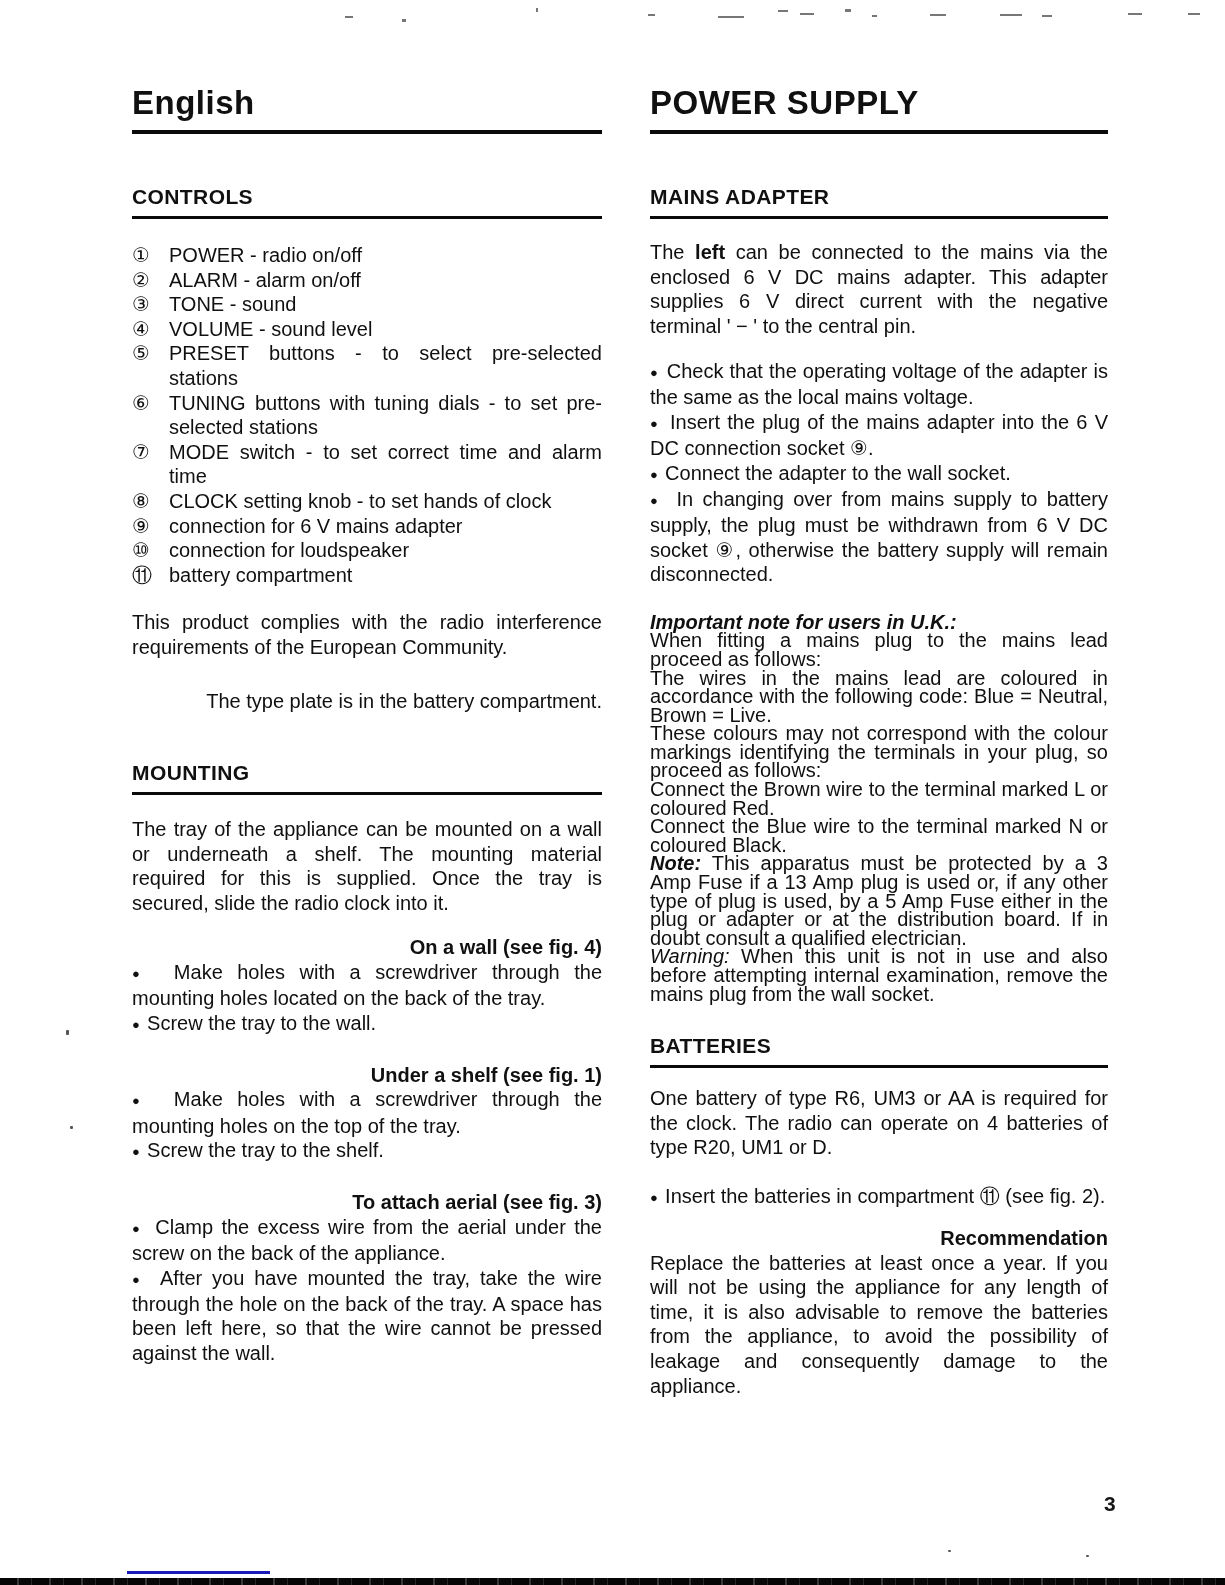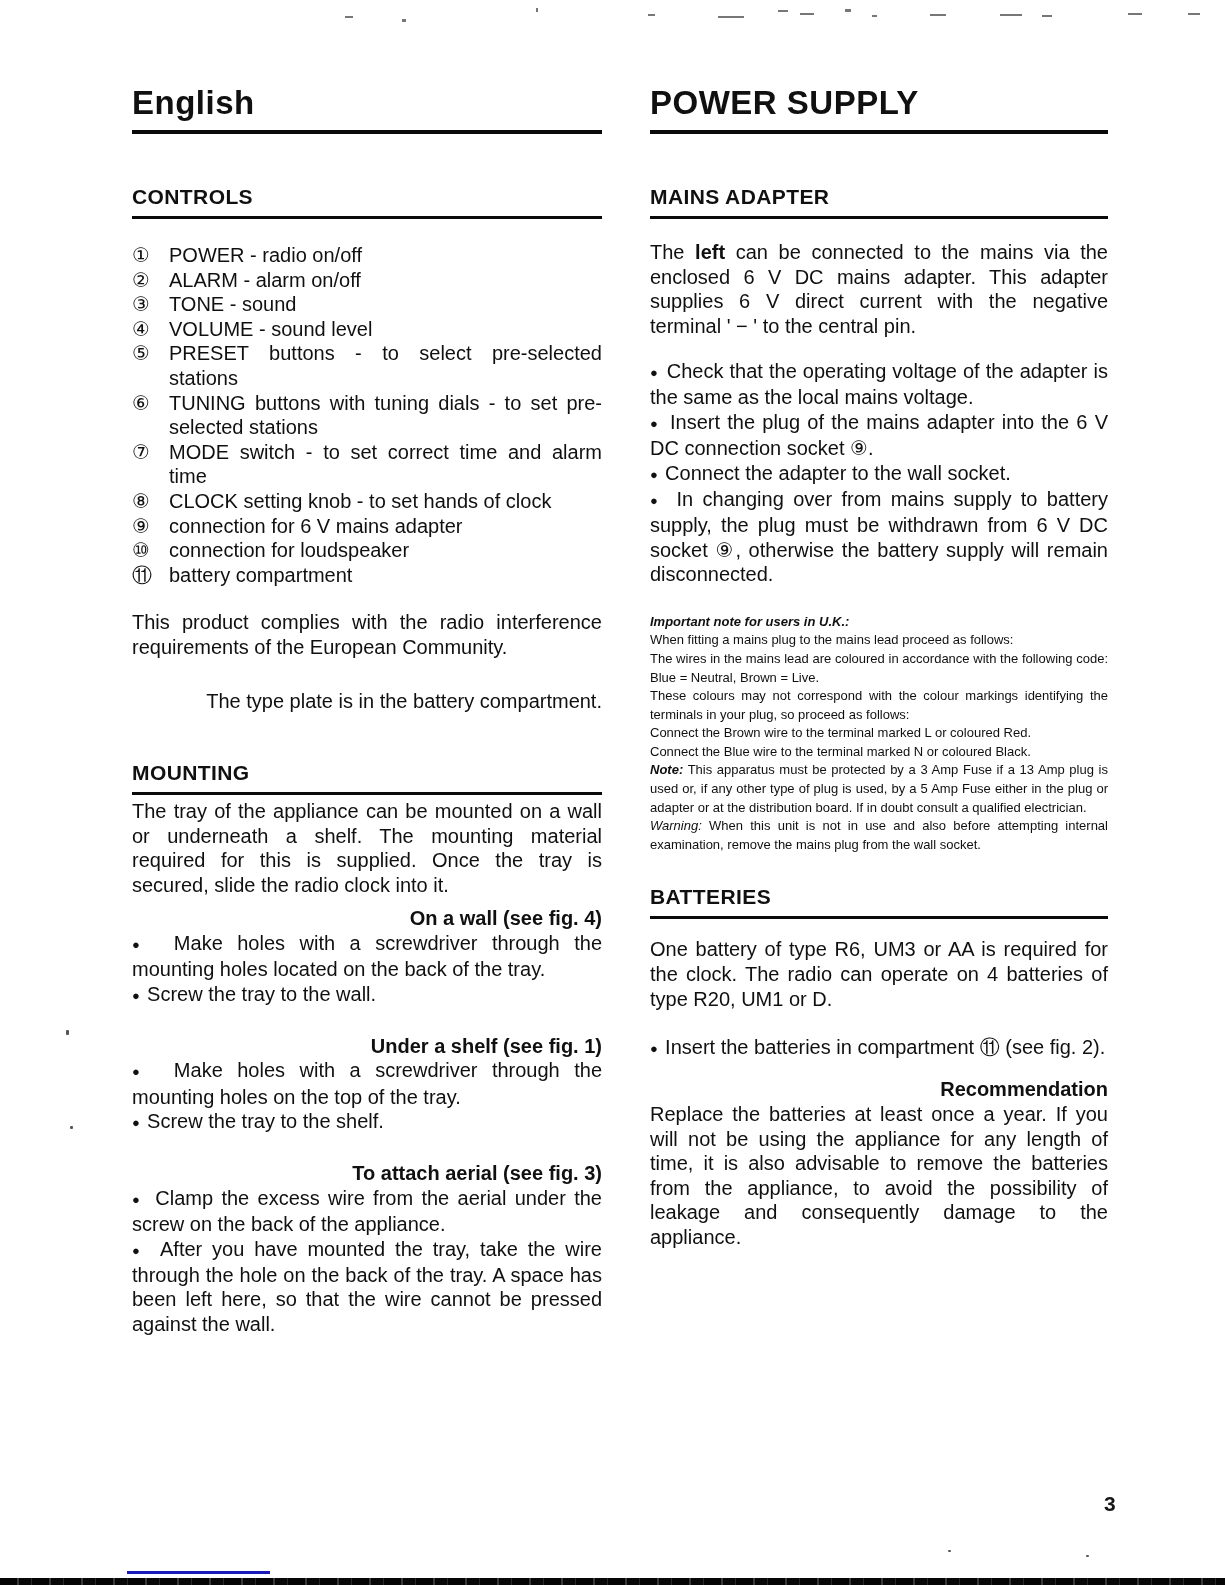--- a/index.html
+++ b/index.html
@@ -32,21 +32,21 @@
   
   .ctl{position:relative;padding-left:37px;text-align:justify;}
   .ctl-num{position:absolute;left:0;top:0;font-size:20px;}
 
   
   .bullet{margin:0;}
   .bullet .dot{font-size:13px;vertical-align:1.5px;letter-spacing:0;}
   .bullet .dot::after{content:"\00a0\00a0";}
 
   
-  .smallprint{font-size:13px;line-height:18.6px;}
+  .smallprint{font-size:20px;line-height:18.6px;}
   .sp-title{font-weight:bold;font-style:italic;}
   .sp-line,.sp-par{margin:0;text-align:justify;}
   .sp-par .lead-bi{font-weight:bold;font-style:italic;}
   .sp-par .lead-i{font-style:italic;}
 
   .page-number{position:absolute;font-size:21px;font-weight:bold;color:#161616;}
 
   
   .noise{position:absolute;background:#4a4a4a;opacity:0.75;}
   .speck{position:absolute;background:#555;border-radius:1px;}
@@ -102,23 +102,23 @@
       <div class="body ctl"><span class="ctl-num">⑪</span><span>battery compartment</span></div>
     </div>
 
     <p class="body just" style="margin-top:23px;">This product complies with the radio interference requirements of the European Community.</p>
 
     <p class="body" style="margin-top:29px;">The type plate is in the battery compartment.</p>
 
     <div style="height:48px;"></div>
     <h2>MOUNTING</h2>
 
-    <p class="body just" style="margin-top:4px;">The tray of the appliance can be mounted on a wall or underneath a shelf. The mounting material required for this is supplied. Once the tray is secured, slide the radio clock into it.</p>
+    <p class="body just" style="margin-top:22px;">The tray of the appliance can be mounted on a wall or underneath a shelf. The mounting material required for this is supplied. Once the tray is secured, slide the radio clock into it.</p>
 
-    <p class="body subhead" style="margin-top:9px;">On a wall (see fig. 4)</p>
+    <p class="body subhead" style="margin-top:20px;">On a wall (see fig. 4)</p>
     <div class="body just bullet"><span class="dot">●</span><span>Make holes with a screwdriver through the mounting holes located on the back of the tray.</span></div>
     <div class="body just bullet"><span class="dot">●</span><span>Screw the tray to the wall.</span></div>
 
     <p class="body subhead" style="margin-top:26px;">Under a shelf (see fig. 1)</p>
     <div class="body just bullet"><span class="dot">●</span><span>Make holes with a screwdriver through the mounting holes on the top of the tray.</span></div>
     <div class="body just bullet"><span class="dot">●</span><span>Screw the tray to the shelf.</span></div>
 
     <p class="body subhead" style="margin-top:26px;">To attach aerial (see fig. 3)</p>
     <div class="body just bullet"><span class="dot">●</span><span>Clamp the excess wire from the aerial under the screw on the back of the appliance.</span></div>
     <div class="body just bullet"><span class="dot">●</span><span>After you have mounted the tray, take the wire through the hole on the back of the tray. A space has been left here, so that the wire cannot be pressed against the wall.</span></div>

